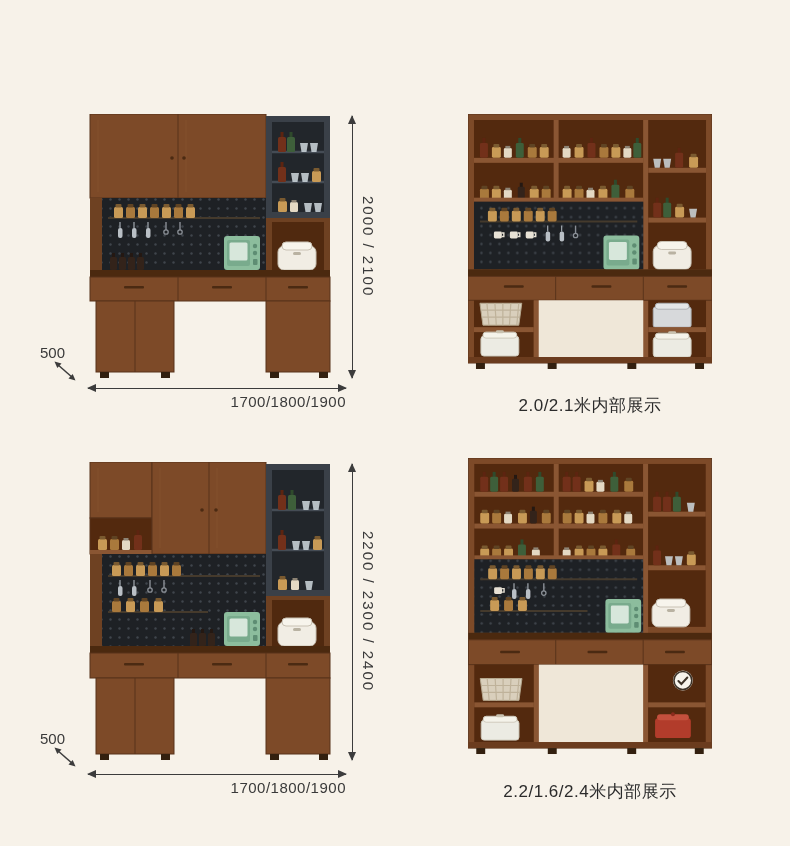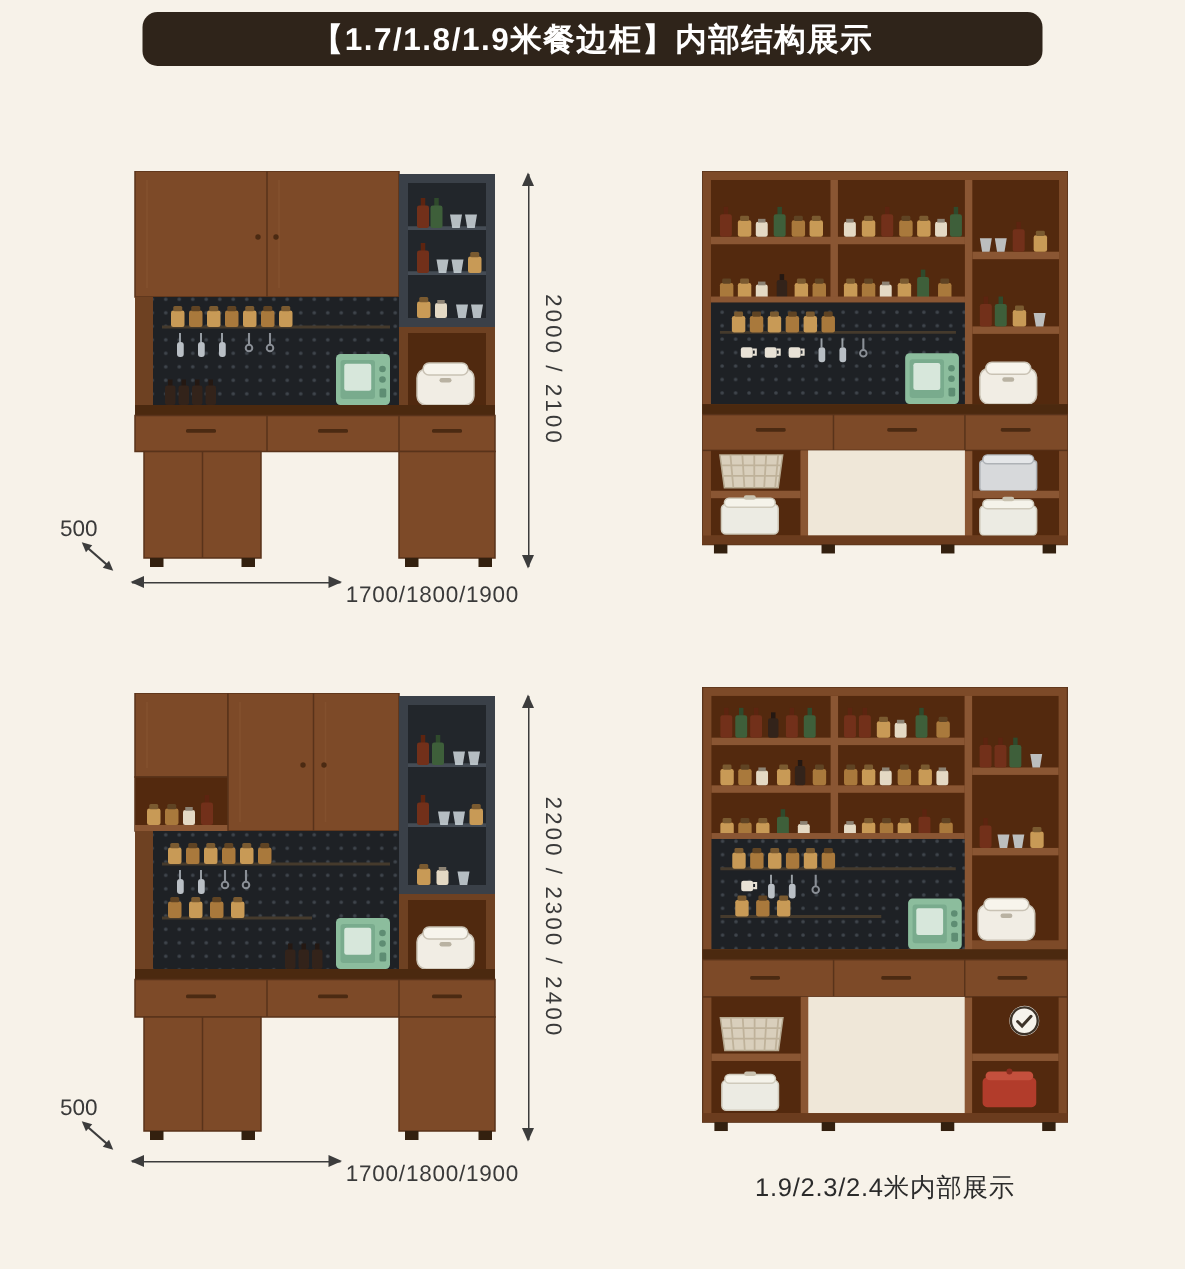--- a/index.html
+++ b/index.html
@@ -18,21 +18,21 @@
   .cab { position:absolute; display:block; }
   
   .vdim { position:absolute; display:flex; align-items:center; gap:7px; }
   .vline { height:100%; width:0; border-left:1.5px solid #3c3c3c; position:relative; }
   .vline::before,.vline::after { content:""; position:absolute; left:-5.2px; width:0; height:0;
     border-left:4.5px solid transparent; border-right:4.5px solid transparent; }
   .vline::before { top:-1px; border-bottom:9px solid #3c3c3c; }
   .vline::after  { bottom:-1px; border-top:9px solid #3c3c3c; }
   .vlabel { writing-mode:vertical-rl; font-size:15px; color:#3a3a3a; letter-spacing:2px; white-space:nowrap; }
   
-  .hdim { position:absolute; display:flex; flex-direction:row; align-items:flex-start; gap:4px; }
+  .hdim { position:absolute; display:flex; flex-direction:column; align-items:flex-end; gap:4px; }
   .hline { width:100%; height:0; border-top:1.5px solid #3c3c3c; position:relative; }
   .hline::before,.hline::after { content:""; position:absolute; top:-5.2px; width:0; height:0;
     border-top:4.5px solid transparent; border-bottom:4.5px solid transparent; }
   .hline::before { left:-1px; border-right:9px solid #3c3c3c; }
   .hline::after  { right:-1px; border-left:9px solid #3c3c3c; }
   .hlabel { font-size:15px; color:#3a3a3a; letter-spacing:.5px; }
   
   .ddim { position:absolute; display:flex; flex-direction:column; align-items:flex-start; }
   .dlabel { font-size:15px; color:#3a3a3a;text-align:right; }
   .darrow { margin-left:12px; margin-top:-1px; }
@@ -121,23 +121,20 @@
   <g id="check">
         <circle cx="10" cy="10" r="10" fill="#f6f3ec"></circle>
         <circle cx="10" cy="10" r="9" fill="none" stroke="#3d3329" stroke-width="1.6"></circle>
         <path d="M5.5 10.5 l3 3 l6 -6.5" fill="none" stroke="#3d3329" stroke-width="2" stroke-linecap="round"></path>
       </g>
 </defs>
 </svg>
 
 <div class="page">
 
-  <div class="header">
-    <span>【1.7/1.8/1.9米餐边柜】内部结构展示</span>
-  </div>
 
   <svg class="cab" style="left:88px;top:114px;width:258px;height:266px" viewBox="0 0 258 266">
     <g>
       <rect x="2" y="0" width="176" height="84" fill="#7d4a28" stroke="#59331a"></rect>
       <line x1="90" y1="0" x2="90" y2="84" stroke="#59331a"></line>
       <line x1="10" y1="6" x2="10" y2="78" stroke="#8a5733" opacity=".5"></line>
       <line x1="98" y1="6" x2="98" y2="78" stroke="#8a5733" opacity=".5"></line>
       <circle cx="84" cy="44" r="1.8" fill="#4b2a12"></circle>
         <circle cx="96" cy="44" r="1.8" fill="#4b2a12"></circle>
     </g>
@@ -319,20 +316,21 @@
     </g>
     <rect x="0" y="244" width="245" height="6" fill="#6b3c1e"></rect>
     <g fill="#33200f">
       <rect x="8" y="250" width="9" height="6"></rect>
         <rect x="80" y="250" width="9" height="6"></rect>
       <rect x="160" y="250" width="9" height="6"></rect>
         <rect x="228" y="250" width="9" height="6"></rect>
     </g>
   </svg>
 
+  <div class="caption" style="left:468px;top:394px;width:244px">2.0/2.1米内部展示</div>
 
   <svg class="cab" style="left:88px;top:462px;width:258px;height:300px" viewBox="0 0 258 300">
     <g>
       <rect x="2" y="0" width="62" height="56" fill="#7d4a28" stroke="#59331a"></rect>
       <line x1="10" y1="6" x2="10" y2="50" stroke="#8a5733" opacity=".5"></line>
     </g>
     <g>
       <rect x="2" y="56" width="62" height="36" fill="#53290e" stroke="#59331a"></rect>
       <use href="#jarA" x="10" y="74"></use>
         <use href="#jarB" x="22" y="74"></use>
@@ -538,15 +536,15 @@
     </g>
     <rect x="0" y="286" width="245" height="6" fill="#6b3c1e"></rect>
     <g fill="#33200f">
       <rect x="8" y="292" width="9" height="6"></rect>
         <rect x="80" y="292" width="9" height="6"></rect>
       <rect x="160" y="292" width="9" height="6"></rect>
         <rect x="228" y="292" width="9" height="6"></rect>
     </g>
   </svg>
 
-  <div class="caption" style="left:468px;top:780px;width:244px">1.9/2.3/2.4米内部展示</div>
+  <div class="caption" style="left:468px;top:780px;width:244px">2.2/1.6/2.4米内部展示</div>
 
 </div>
 
 </body></html>

